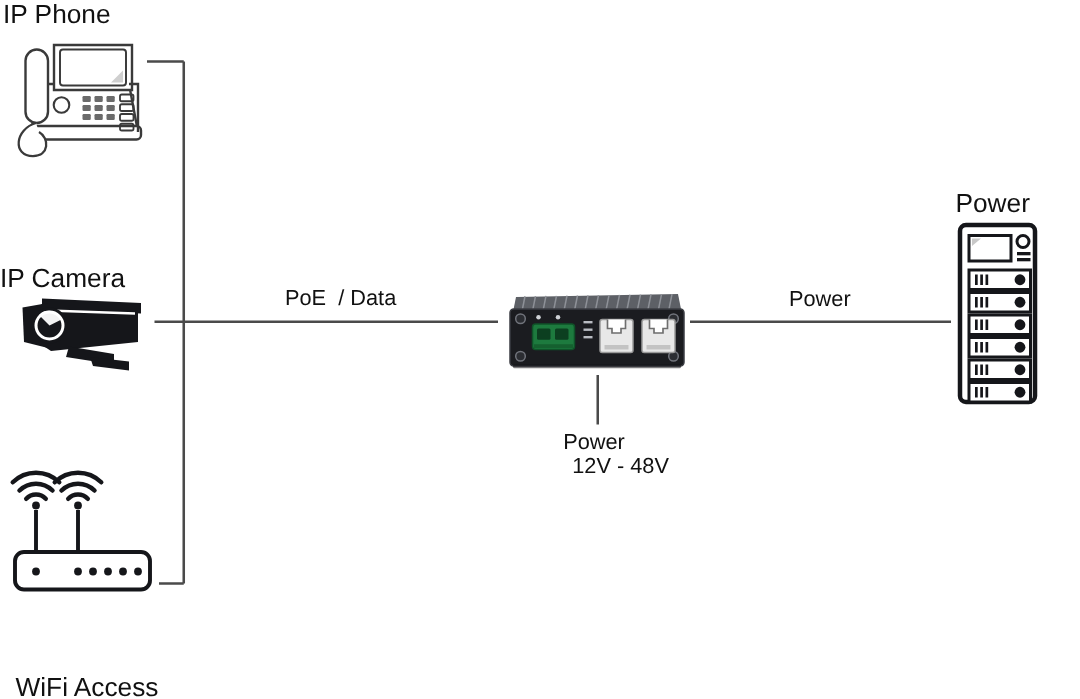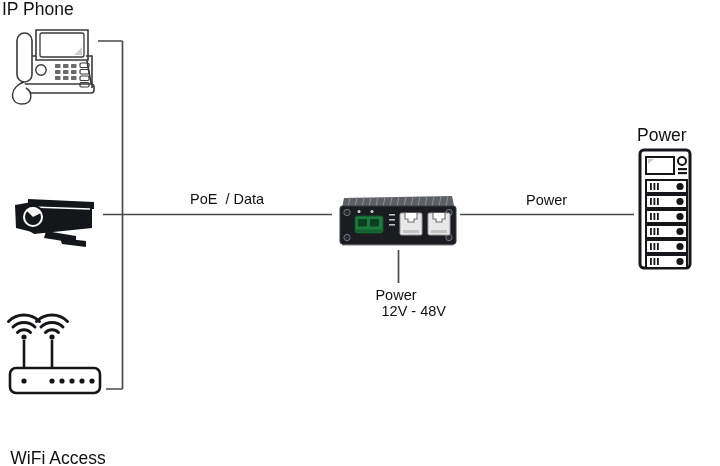--- a/index.html
+++ b/index.html
@@ -297,20 +297,21 @@
               <rect x="657" y="258" width="1.8" height="7"></rect>
             </g>
           <circle cx="680" cy="261.5" r="3.6" fill="#15161a"></circle>
         </g>
       </g>
     </g>
   </svg>
 
   <div class="label label-node" id="lbl-ip-phone">IP Phone</div>
 
+  <div class="label label-node" id="lbl-ip-camera">IP Camera</div>
 
   <div class="label label-node" id="lbl-wifi-ap">
     <div>WiFi Access</div>
     
   </div>
 
   <div class="label label-node" id="lbl-server">Power</div>
 
 
   <div class="label label-link" id="lbl-poe-data">PoE  / Data</div>

